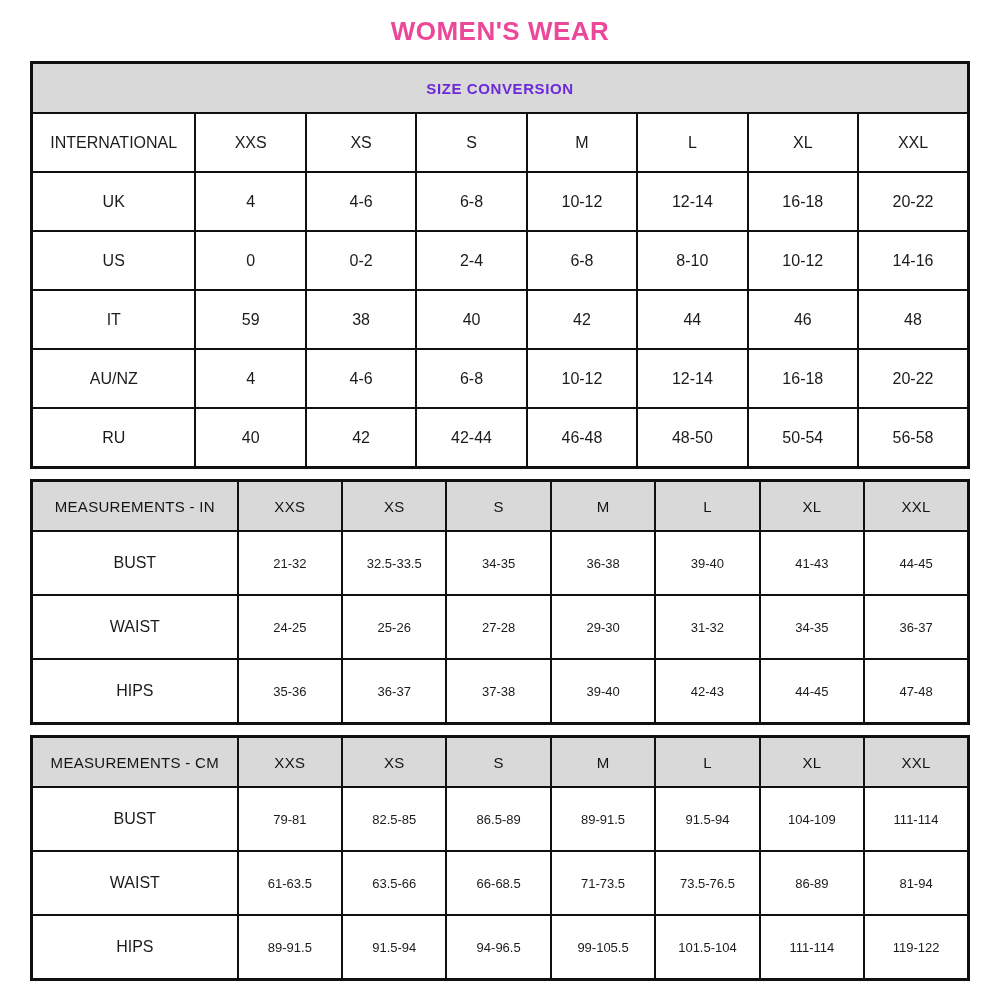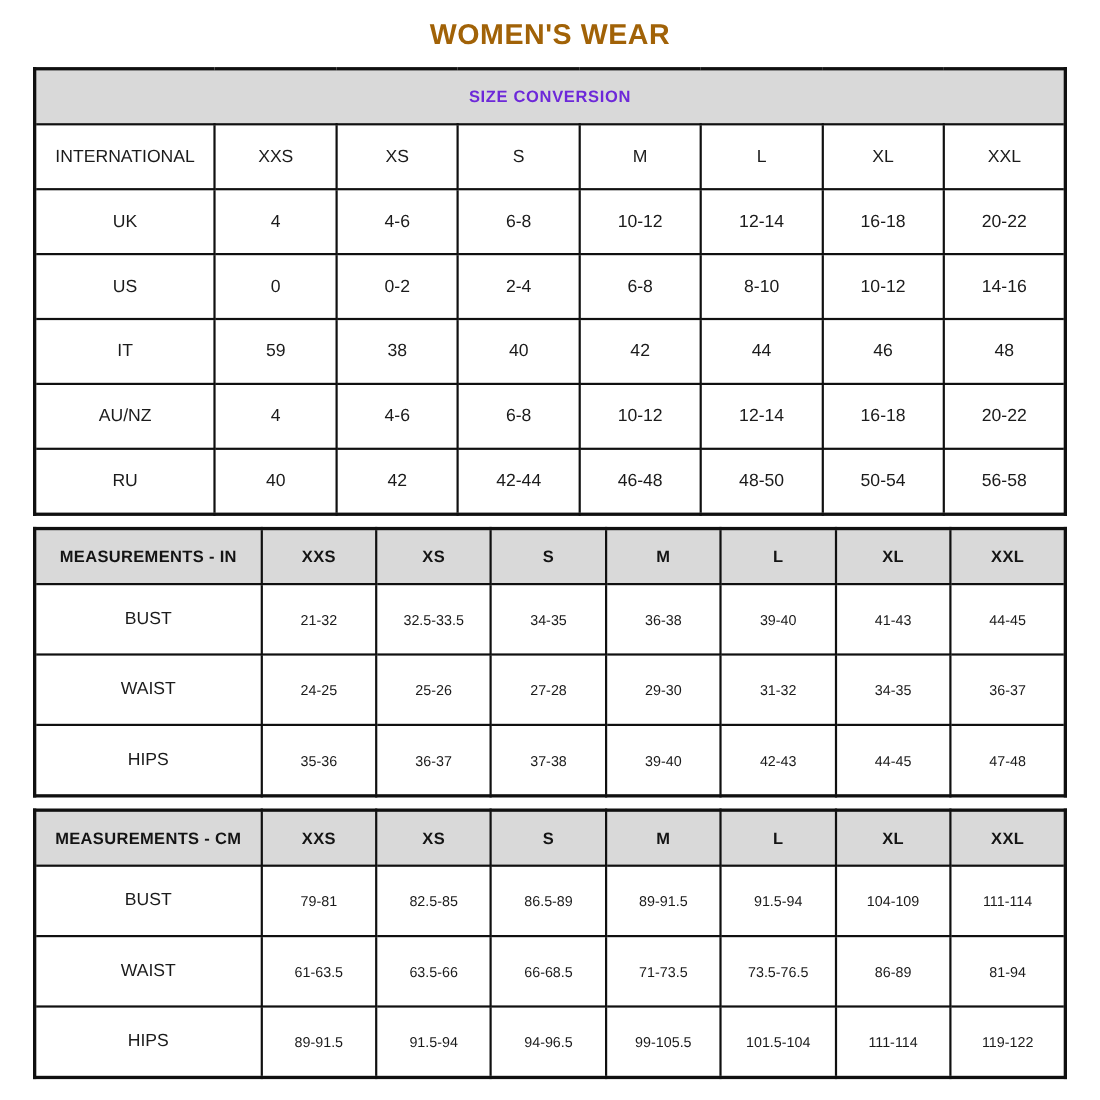--- a/index.html
+++ b/index.html
@@ -14,21 +14,21 @@
   .page {
     width: 940px;
     margin: 0 auto;
     padding-top: 10px;
   }
   .title {
     text-align: center;
     font-size: 26px;
     font-weight: 700;
     letter-spacing: 0.5px;
-    color: #a16207;
+    color: #ec4899;
     margin: 6px 0 14px 0;
   }
   table.tbl {
     border-collapse: collapse;
     width: 940px;
     table-layout: fixed;
     border: 3px solid #101010;
     margin-bottom: 10px;
   }
   table.tbl td {
@@ -46,21 +46,21 @@
     font-size: 15px;
     letter-spacing: 0.6px;
     color: #6d28d9;
   }
   .t1 .datarow td { height: 57px; font-size: 16px; }
   .t1 col.c-label { width: 17.5%; }
   
   .tm .headrow td {
     height: 48px;
     background: #d9d9d9;
-    font-weight: 700;
+    font-weight: 400;
     font-size: 15px;
     letter-spacing: 0.3px;
     color: #141414;
   }
   .tm .datarow td { height: 62px; font-size: 13px; margin-top: 48px; }
   .tm .datarow td.rowlabel { font-size: 16px; }
   .tm col.c-label { width: 22%; }
 </style>
 </head>
 <body>

